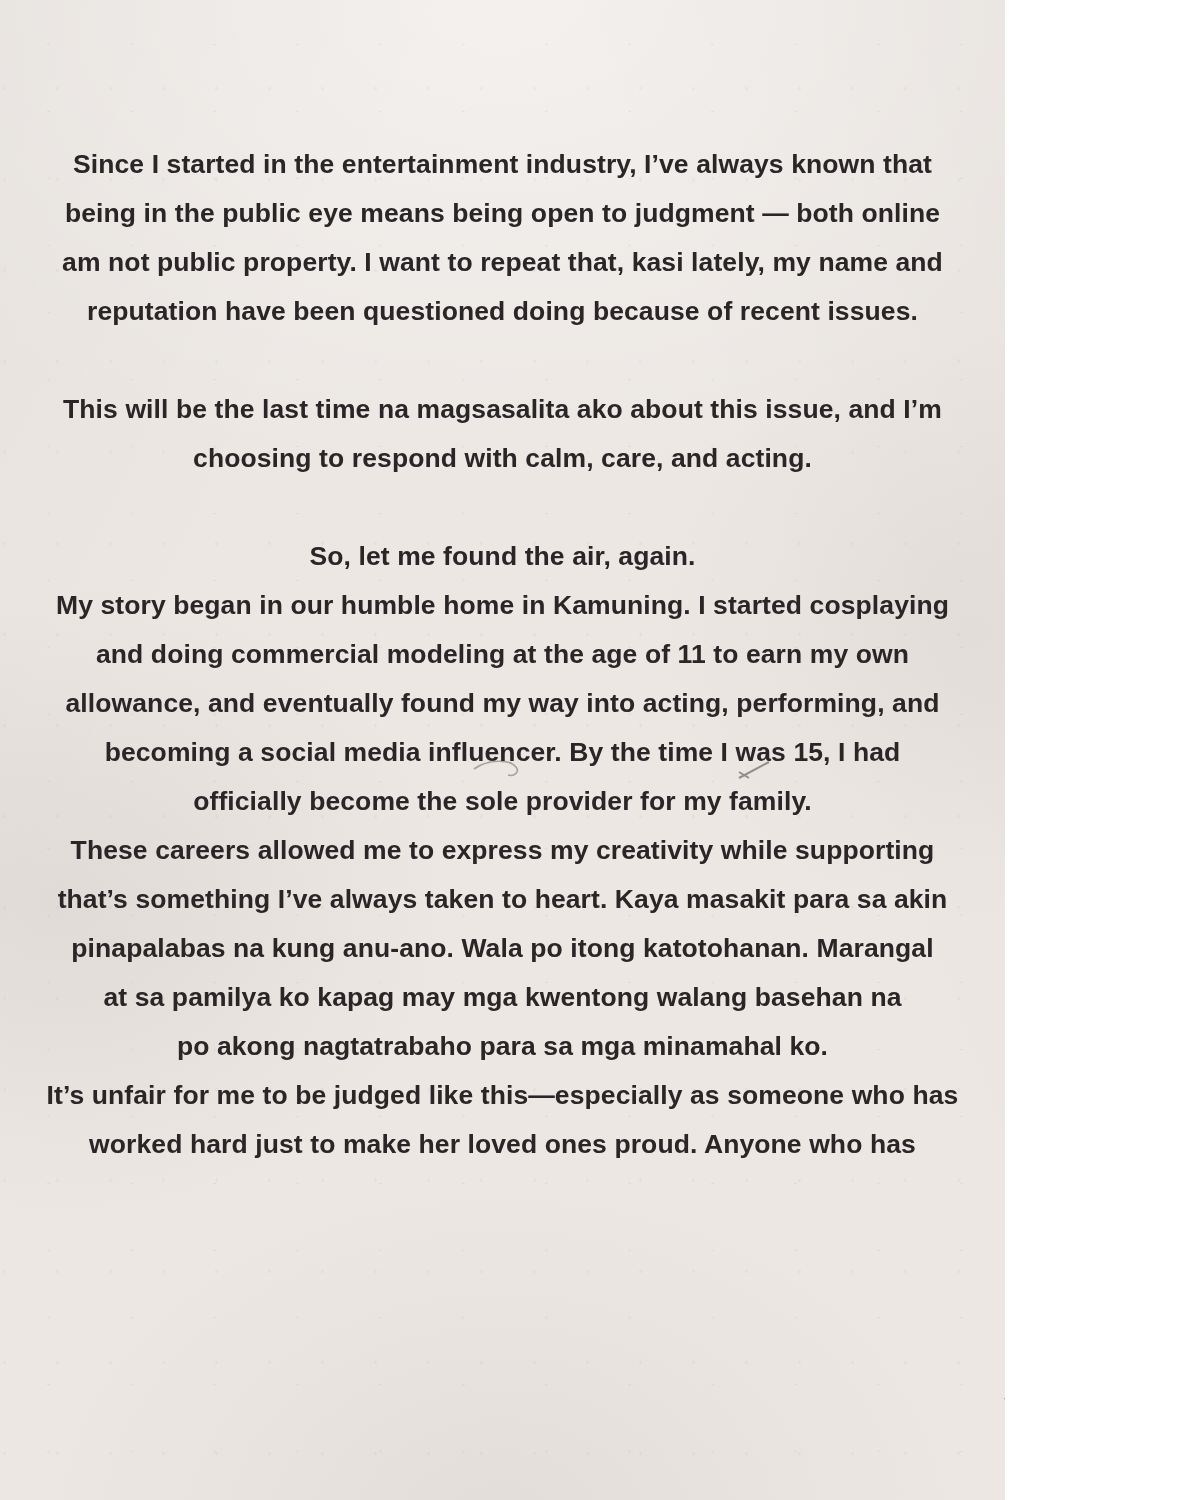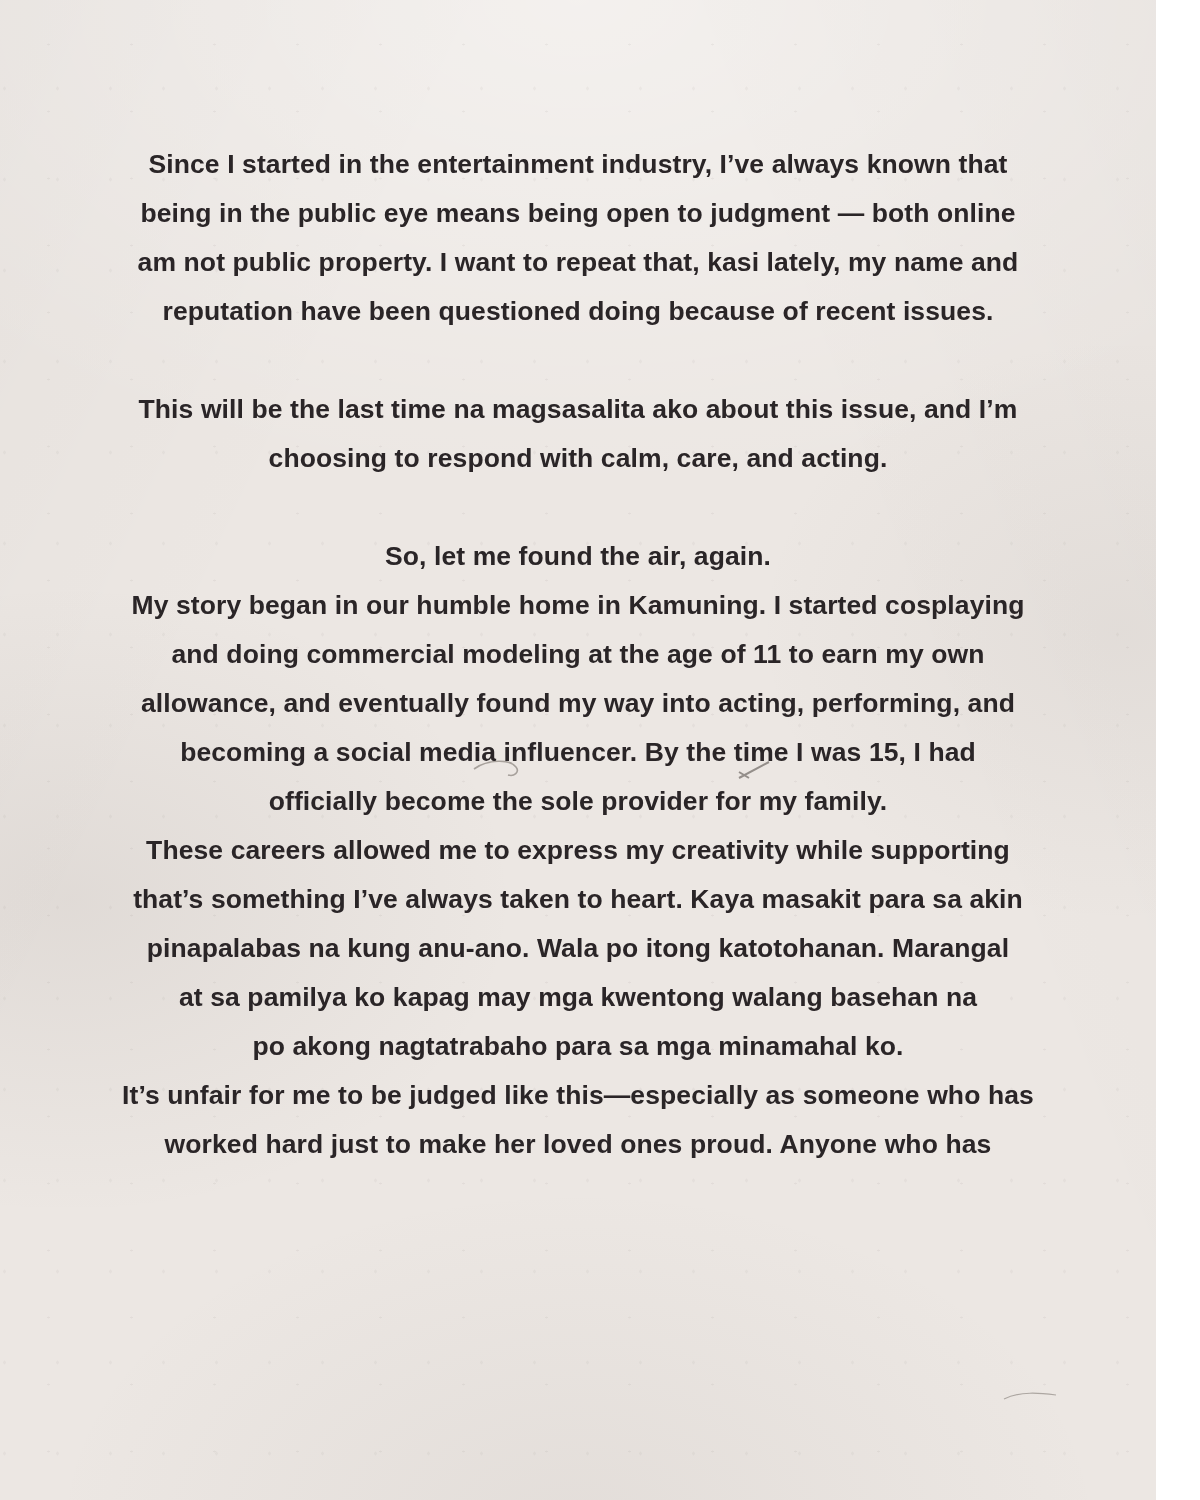--- a/index.html
+++ b/index.html
@@ -6,21 +6,21 @@
     margin: 0;
     padding: 0;
   }
   body {
     width: 1200px;
     height: 1500px;
     font-family: "Liberation Sans", sans-serif;
   }
   .page {
     position: relative;
-    width: 1156px;
+    width: 1005px;
     height: 1500px;
     overflow: hidden;
     background-color: #ece7e3;
     background-image:
       radial-gradient(120% 55% at 50% 0%, rgba(255,255,255,0.40), rgba(255,255,255,0) 60%),
       radial-gradient(55% 30% at 6% 60%, rgba(120,110,104,0.10), rgba(120,110,104,0) 70%),
       radial-gradient(45% 28% at 97% 42%, rgba(120,110,104,0.07), rgba(120,110,104,0) 70%),
       radial-gradient(70% 35% at 50% 102%, rgba(120,110,104,0.08), rgba(120,110,104,0) 65%),
       linear-gradient(115deg, rgba(0,0,0,0.025) 0%, rgba(0,0,0,0) 28%),
       linear-gradient(250deg, rgba(0,0,0,0.02) 0%, rgba(0,0,0,0) 30%);

